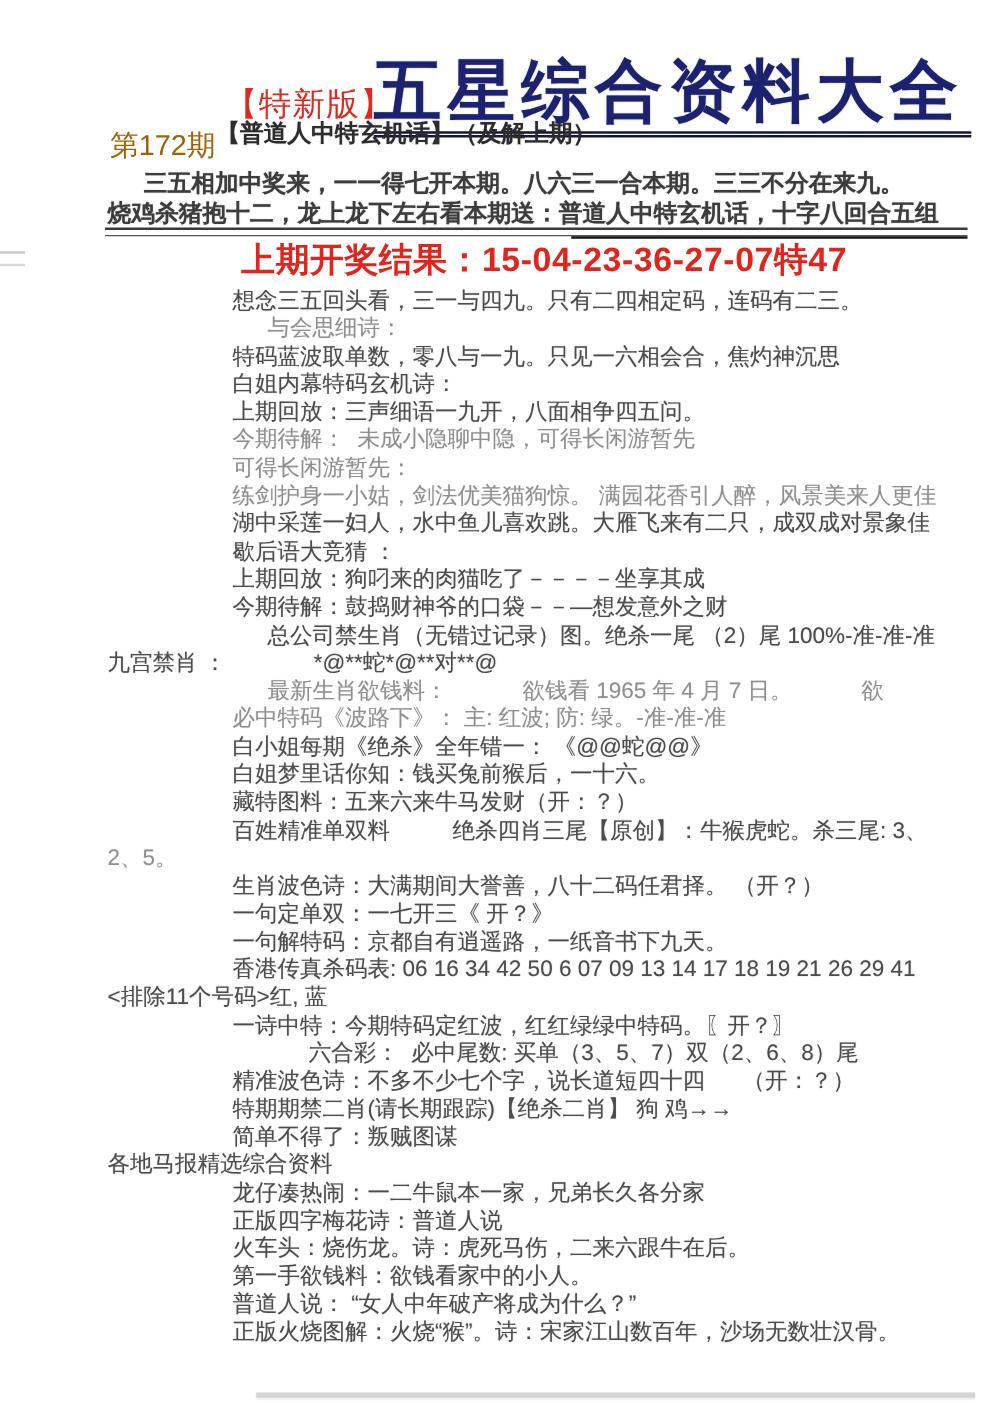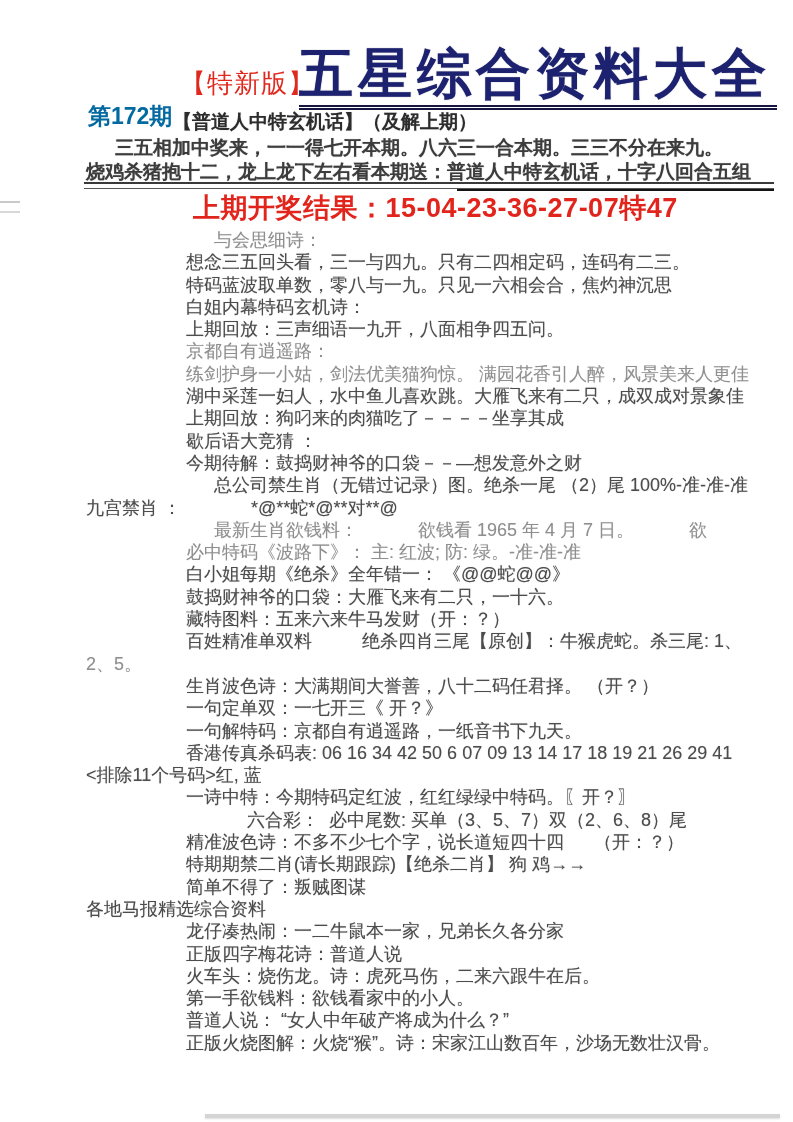--- a/index.html
+++ b/index.html
@@ -19,24 +19,24 @@
   .title{
     position:absolute;left:299px;top:42px;
     font-size:54px;font-weight:bold;color:#1c2270;
     letter-spacing:5px;line-height:62px;
     border-bottom:5px double #15153f;
     padding:0 6px 1px 0;margin:0;
     text-shadow:0 0 1px rgba(20,20,70,.6);
   }
   .issue{
     position:absolute;left:88px;top:101px;
-    font-size:23px;font-weight:bold;color:#0369a1;
+    font-size:23px;font-weight:normal;color:#a16207;
   }
   .subtitle{
-    position:absolute;left:173px;top:109px;
+    position:absolute;left:173px;top:94px;
     font-size:19px;font-weight:bold;color:#2c2c2c;
     text-shadow:0 0 1px rgba(0,0,0,.35);
   }
   
   .intro{position:absolute;left:0;top:136px;width:793px;}
   .intro .line{
     font-size:19px;line-height:24px;color:#3c3c3c;
     font-weight:bold;white-space:pre-wrap;
     text-shadow:0 0 1px rgba(0,0,0,.4);
   }
@@ -95,39 +95,40 @@
   <div class="intro">
       <div class="line ind-1">三五相加中奖来，一一得七开本期。八六三一合本期。三三不分在来九。</div>
       <div class="line ind-0">烧鸡杀猪抱十二，龙上龙下左右看本期送：普道人中特玄机话，十字八回合五组</div>
     </div>
 
   <div class="double-rule"></div>
 
   <div class="result">上期开奖结果：15-04-23-36-27-07特47</div>
 
   <div class="body">
+      <div class="line ind-2">想念三五回头看，三一与四九。只有二四相定码，连码有二三。</div>
       <div class="line ind-3 faint">与会思细诗：</div>
-      <div class="line ind-2">想念三五回头看，三一与四九。只有二四相定码，连码有二三。</div>
       <div class="line ind-2">特码蓝波取单数，零八与一九。只见一六相会合，焦灼神沉思</div>
       <div class="line ind-2">白姐内幕特码玄机诗：</div>
       <div class="line ind-2">上期回放：三声细语一九开，八面相争四五问。</div>
-      <div class="line ind-2 faint">京都自有逍遥路：</div>
+      <div class="line ind-2 faint">今期待解：  未成小隐聊中隐，可得长闲游暂先</div>
+      <div class="line ind-2 faint">可得长闲游暂先：</div>
       <div class="line ind-2 faint">练剑护身一小姑，剑法优美猫狗惊。 满园花香引人醉，风景美来人更佳</div>
       <div class="line ind-2">湖中采莲一妇人，水中鱼儿喜欢跳。大雁飞来有二只，成双成对景象佳</div>
+      <div class="line ind-2">歇后语大竞猜 ：</div>
       <div class="line ind-2">上期回放：狗叼来的肉猫吃了－－－－坐享其成</div>
-      <div class="line ind-2">歇后语大竞猜 ：</div>
       <div class="line ind-2">今期待解：鼓捣财神爷的口袋－－—想发意外之财</div>
       <div class="line ind-3">总公司禁生肖（无错过记录）图。绝杀一尾 （2）尾 100%-准-准-准</div>
       <div class="line ind-0">九宫禁肖 ：              *@**蛇*@**对**@</div>
       <div class="line ind-3 faint">最新生肖欲钱料：            欲钱看 1965 年 4 月 7 日。           欲</div>
       <div class="line ind-2 faint">必中特码《波路下》： 主: 红波; 防: 绿。-准-准-准</div>
       <div class="line ind-2">白小姐每期《绝杀》全年错一： 《@@蛇@@》</div>
-      <div class="line ind-2">鼓捣财神爷的口袋：大雁飞来有二只，一十六。</div>
+      <div class="line ind-2">白姐梦里话你知：钱买兔前猴后，一十六。</div>
       <div class="line ind-2">藏特图料：五来六来牛马发财（开：？）</div>
-      <div class="line ind-2">百姓精准单双料          绝杀四肖三尾【原创】：牛猴虎蛇。杀三尾: 1、</div>
+      <div class="line ind-2">百姓精准单双料          绝杀四肖三尾【原创】：牛猴虎蛇。杀三尾: 3、</div>
       <div class="line ind-0 faint">2、5。</div>
       <div class="line ind-2">生肖波色诗：大满期间大誉善，八十二码任君择。 （开？）</div>
       <div class="line ind-2">一句定单双：一七开三《 开？》</div>
       <div class="line ind-2">一句解特码：京都自有逍遥路，一纸音书下九天。</div>
       <div class="line ind-2">香港传真杀码表: 06 16 34 42 50 6 07 09 13 14 17 18 19 21 26 29 41</div>
       <div class="line ind-0">&lt;排除11个号码&gt;红, 蓝</div>
       <div class="line ind-2">一诗中特：今期特码定红波，红红绿绿中特码。〖开？〗</div>
       <div class="line ind-4">六合彩：  必中尾数: 买单（3、5、7）双（2、6、8）尾</div>
       <div class="line ind-2">精准波色诗：不多不少七个字，说长道短四十四      （开：？）</div>
       <div class="line ind-2">特期期禁二肖(请长期跟踪)【绝杀二肖】 狗 鸡→→</div>

